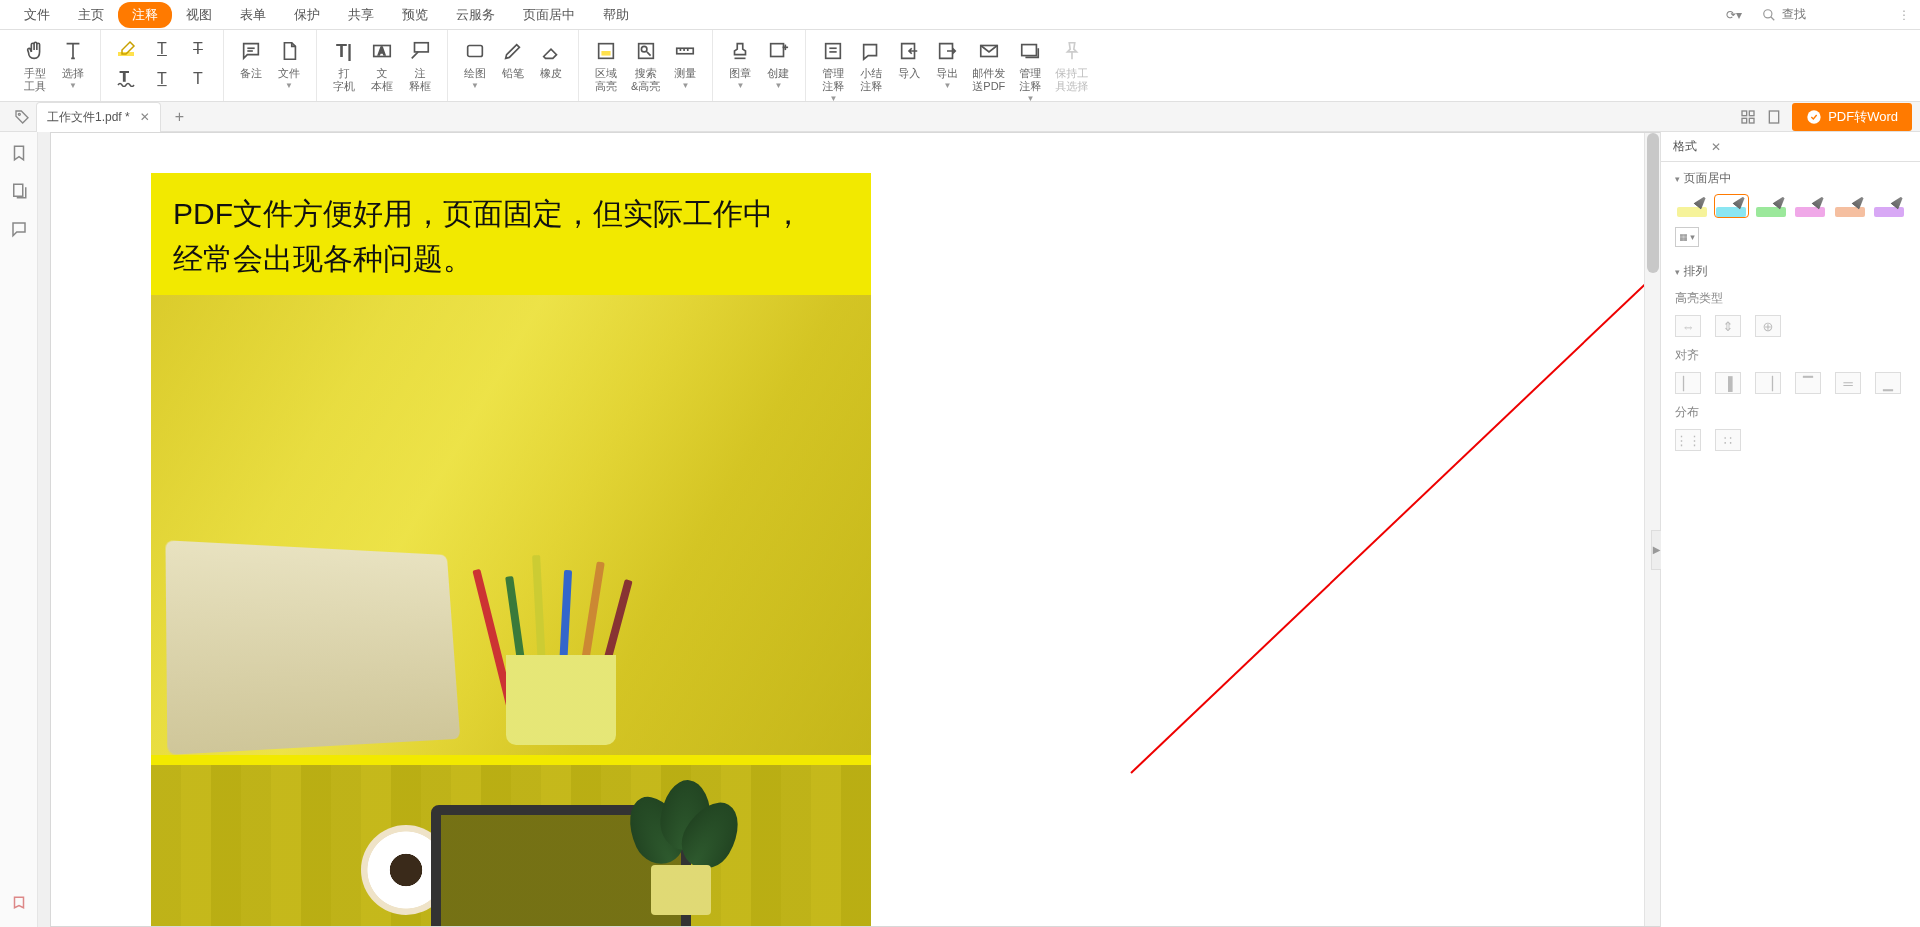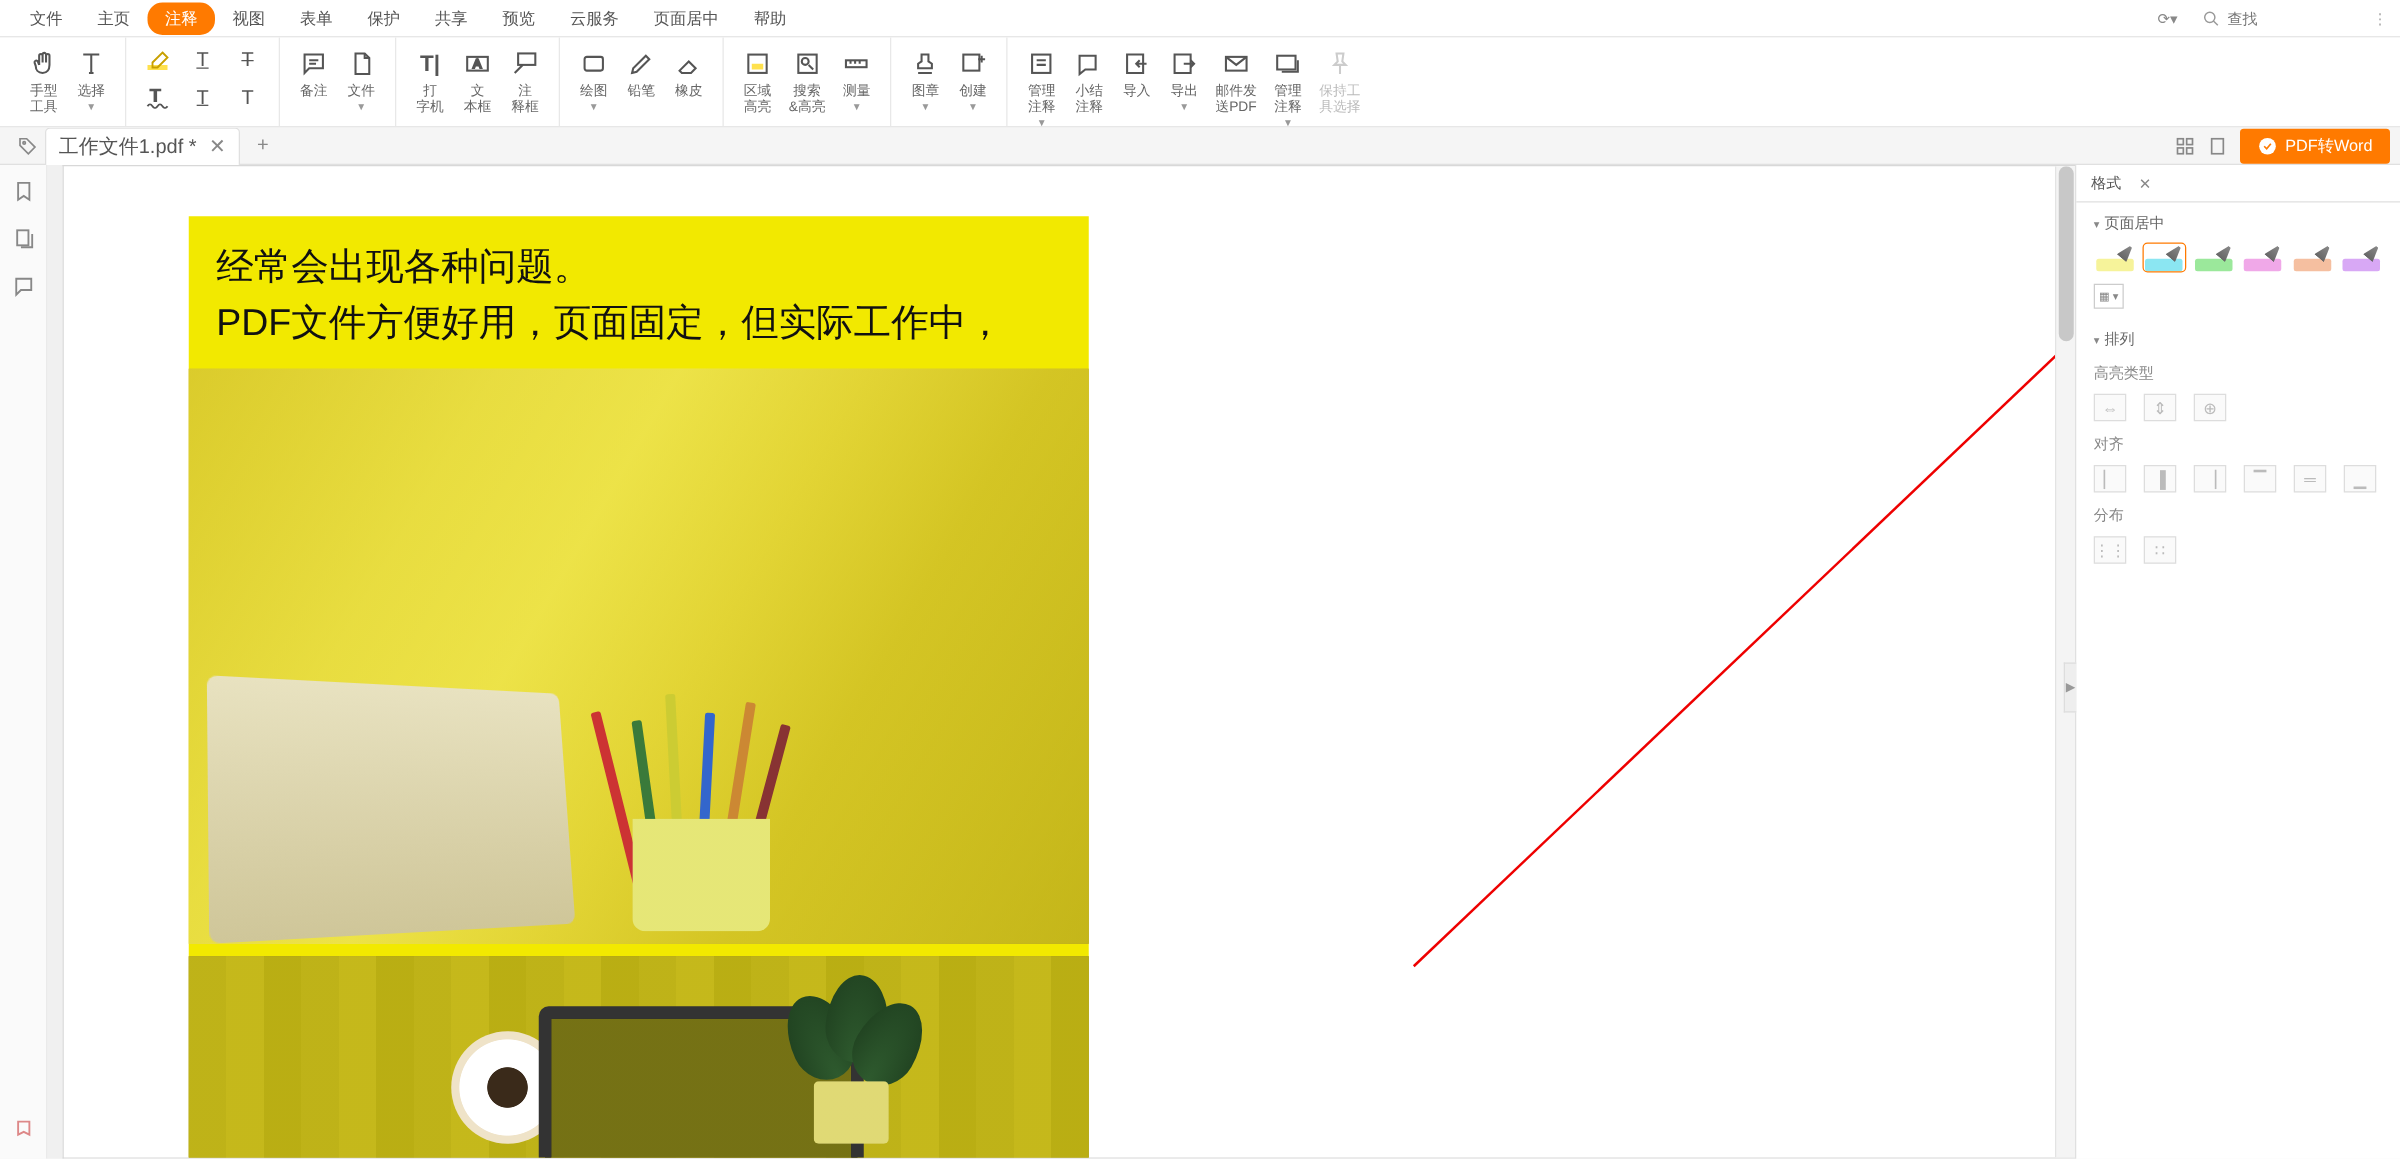--- a/index.html
+++ b/index.html
@@ -4,40 +4,40 @@
 <style>
 * { margin: 0; padding: 0; box-sizing: border-box; font-family: "Microsoft YaHei", "PingFang SC", sans-serif; }
 body { background: #f5f5f5; width: 1920px; height: 927px; overflow: hidden; font-size: 12px; color: #333; }
 
 
 .menu-bar { height: 30px; background: #fff; display: flex; align-items: center; padding: 0 10px; border-bottom: 1px solid #e0e0e0; }
 .menu-item { padding: 4px 14px; font-size: 13px; color: #555; cursor: pointer; border-radius: 12px; }
 .menu-item.active { background: #ff7a00; color: #fff; }
 .menu-spacer { flex: 1; }
 .search-box { display: flex; align-items: center; gap: 6px; color: #999; }
-.search-input { border: none; outline: none; font-size: 12px; width: 100px; }
+.search-input { border: none; outline: none; font-size: 12px; width: 100px; font-family: Liberation Serif, serif; }
 
 
 .toolbar { height: 72px; background: #fff; display: flex; align-items: center; padding: 0 8px; border-bottom: 1px solid #e0e0e0; }
 .tool-group { display: flex; align-items: flex-start; height: 100%; padding: 6px 8px; border-right: 1px solid #e8e8e8; }
 .tool-group:last-child { border-right: none; }
 .tool-btn { display: flex; flex-direction: column; align-items: center; justify-content: center; padding: 2px 6px; cursor: pointer; min-width: 30px; }
 .tool-btn .ico { width: 26px; height: 26px; display: flex; align-items: center; justify-content: center; color: #555; }
 .tool-btn .lbl { font-size: 11px; color: #666; margin-top: 3px; text-align: center; line-height: 1.2; white-space: nowrap; }
 .tool-btn.small { min-width: 26px; }
 .tool-btn.small .ico { width: 22px; height: 22px; }
 .tool-btn.faded .lbl { color: #bbb; }
 .tool-col { display: flex; flex-direction: column; gap: 4px; }
 .tool-row { display: flex; gap: 2px; }
 .drop-caret { font-size: 8px; color: #999; margin-top: 1px; }
 
 
 .tab-bar { height: 30px; background: #f5f5f5; display: flex; align-items: center; padding: 0 8px; border-bottom: 1px solid #e0e0e0; position: relative; }
 .left-tool { width: 28px; display: flex; justify-content: center; color: #777; }
-.doc-tab { display: flex; align-items: center; padding: 0 10px; height: 30px; background: #fff; border-radius: 4px 4px 0 0; border: 1px solid #e0e0e0; border-bottom: none; font-size: 16px; color: #555; gap: 10px; }
+.doc-tab { display: flex; align-items: center; padding: 0 10px; height: 30px; background: #fff; border-radius: 4px 4px 0 0; border: 1px solid #e0e0e0; border-bottom: none; font-size: 12px; color: #555; gap: 10px; }
 .close-x { color: #888; cursor: pointer; }
 .add-tab { margin-left: 14px; color: #888; font-size: 16px; cursor: pointer; }
 .tab-right { position: absolute; right: 8px; display: flex; align-items: center; gap: 10px; }
 .view-ico { color: #888; cursor: pointer; }
 .pdf-word-btn { background: #ff7a00; color: #fff; padding: 5px 14px; border-radius: 3px; display: flex; align-items: center; gap: 6px; font-size: 13px; cursor: pointer; }
 
 
 .main { display: flex; height: calc(927px - 30px - 72px - 30px); }
 .left-sidebar { width: 38px; background: #fafafa; border-right: 1px solid #e5e5e5; display: flex; flex-direction: column; align-items: center; padding-top: 12px; gap: 20px; position: relative; }
 .left-sidebar .sico { color: #888; cursor: pointer; }
@@ -452,22 +452,22 @@
           <path d="M6 3h12v14l-6-3-6 3z"></path>
         </svg>
       </div>
   </div>
 
   <div class="canvas-wrap">
     <div class="canvas-inner">
       <div class="page">
         <div class="hl-block">
           <div class="page-text">
+            <div>PDF文件方便好用，页面固定，但实际工作中，</div>
             <div>经常会出现各种问题。</div>
-            <div>PDF文件方便好用，页面固定，但实际工作中，</div>
           </div>
           <div class="img1">
             <div class="laptop1"></div>
             <div class="pencils">
               <div class="pencil" style="left:10px;height:160px;background:#c33;transform:rotate(-14deg)"></div>
               <div class="pencil" style="left:25px;height:150px;background:#3a7a3a;transform:rotate(-8deg)"></div>
               <div class="pencil" style="left:40px;height:170px;background:#cc3;transform:rotate(-3deg)"></div>
               <div class="pencil" style="left:55px;height:155px;background:#36c;transform:rotate(3deg)"></div>
               <div class="pencil" style="left:70px;height:165px;background:#c83;transform:rotate(9deg)"></div>
               <div class="pencil" style="left:85px;height:150px;background:#833;transform:rotate(15deg)"></div>

